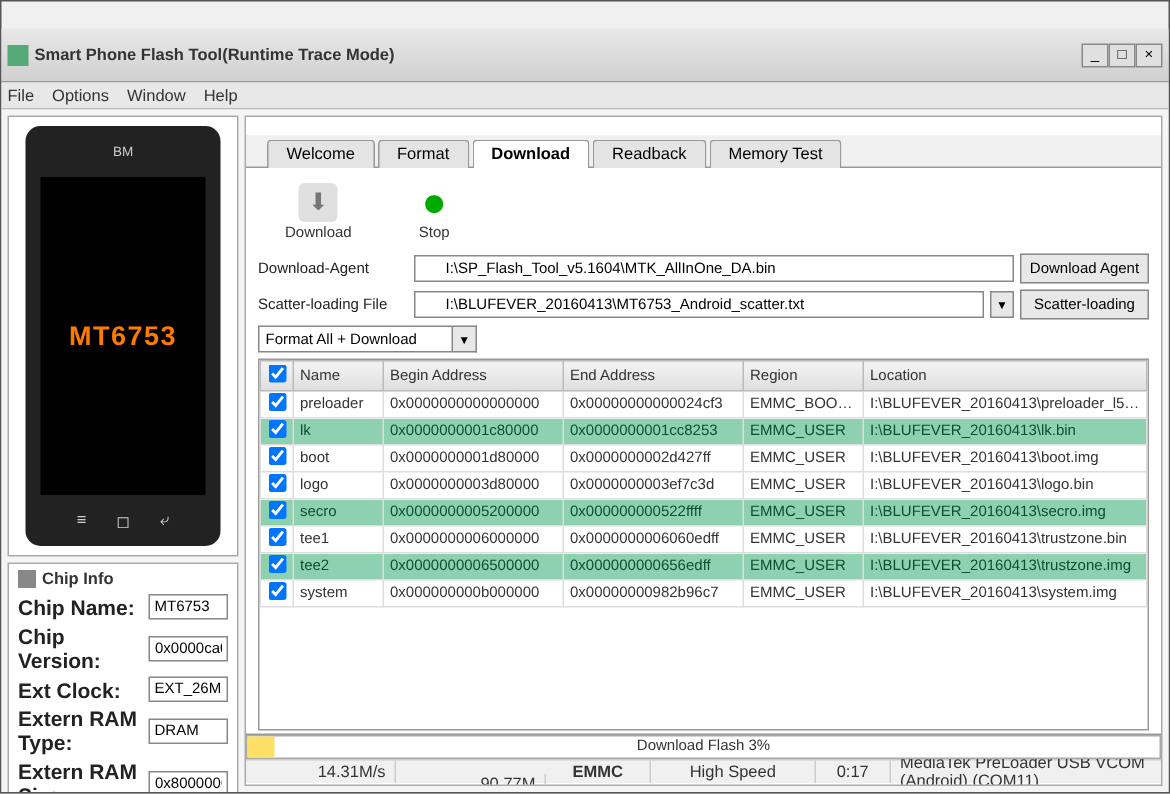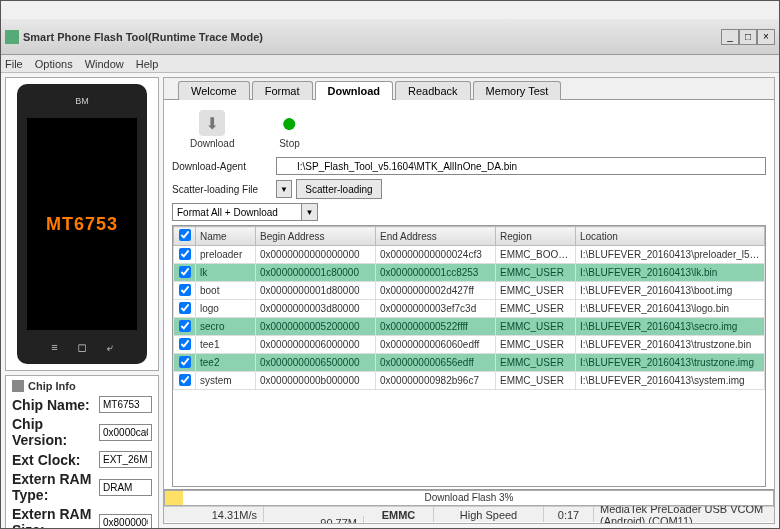--- a/index.html
+++ b/index.html
@@ -22,21 +22,21 @@
 .phone-screen span { color: #ff7b00; font-size: 18px; font-weight: bold; letter-spacing: 1px; }
 .phone-bottom { height: 34px; display: flex; align-items: center; justify-content: center; gap: 20px; color: #ccc; font-size: 14px; }
 .chip-box { border: 1px solid #aaa; background: #fff; padding: 4px 6px; }
 .chip-title { display: flex; align-items: center; gap: 4px; font-weight: bold; color: #333; margin-bottom: 4px; font-size: 11px; }
 .chip-icon { width: 12px; height: 12px; background: #888; }
 .chip-row { display: flex; align-items: center; margin: 3px 0; gap: 3px; }
 .chip-row label { width: 84px; font-size: 14px; color: #222; font-weight: bold; }
 .chip-row input { flex: 1; min-width: 0; border: 1px solid #888; background: #fff; padding: 1px 3px; font-size: 10px; height: 17px; }
 .emmc-box { border: 1px solid #aaa; background: #fff; padding: 16px 6px; display: flex; align-items: center; gap: 4px; }
 .right-panel { flex: 1; display: flex; flex-direction: column; background: #fff; border: 1px solid #aaa; overflow: hidden; }
-.tabs { display: flex; background: #f0f0f0; border-bottom: 1px solid #999; padding: 2px 2px 0 14px; gap: 2px; }
+.tabs { display: flex; background: #f0f0f0; border-bottom: 1px solid #999; padding: 2px 2px 0 14px; gap: 2px; margin-top: 12px; }
 .tab { padding: 3px 12px; border: 1px solid #999; border-bottom: none; background: #e4e4e4; border-radius: 3px 3px 0 0; cursor: pointer; font-size: 11px; position: relative; top: 1px; }
 .tab.active { background: #fff; font-weight: bold; }
 .tab-content { flex: 1; padding: 6px 8px 2px 8px; display: flex; flex-direction: column; gap: 4px; overflow: hidden; }
 .toolbar { display: flex; gap: 30px; padding: 2px 12px; }
 .tool-btn { display: flex; flex-direction: column; align-items: center; gap: 2px; cursor: pointer; padding: 2px 6px; }
 .tool-icon { width: 26px; height: 26px; border-radius: 4px; display: flex; align-items: center; justify-content: center; font-size: 16px; }
 .tool-icon.dl { background: #e0e0e0; color: #777; }
 .tool-icon.stop { background: #fff; color: #0a0; border-radius: 50%; font-size: 28px; font-weight: bold; line-height: 1; }
 .tool-label { font-size: 10px; color: #333; }
 .form-row { display: flex; align-items: center; gap: 4px; }
@@ -154,23 +154,25 @@
             <div class="tool-label">Download</div>
           </div>
           <div class="tool-btn">
             <div class="tool-icon stop">●</div>
             <div class="tool-label">Stop</div>
           </div>
         </div>
         <div class="form-row">
           <label>Download-Agent</label>
           <input class="wide" value="I:\SP_Flash_Tool_v5.1604\MTK_AllInOne_DA.bin" style="">
+          <button class="side-btn">Download Agent</button>
         </div>
         <div class="form-row">
           <label>Scatter-loading File</label>
+          <input class="wide" value="I:\BLUFEVER_20160413\MT6753_Android_scatter.txt" style="">
           <div class="dd-arrow">▼</div>
           <button class="side-btn">Scatter-loading</button>
         </div>
         <div class="combo">
           <input value="Format All + Download" style="">
           <div class="dd-arrow">▼</div>
         </div>
         <div class="ptable-wrap">
           <table class="ptable">
             <thead>

